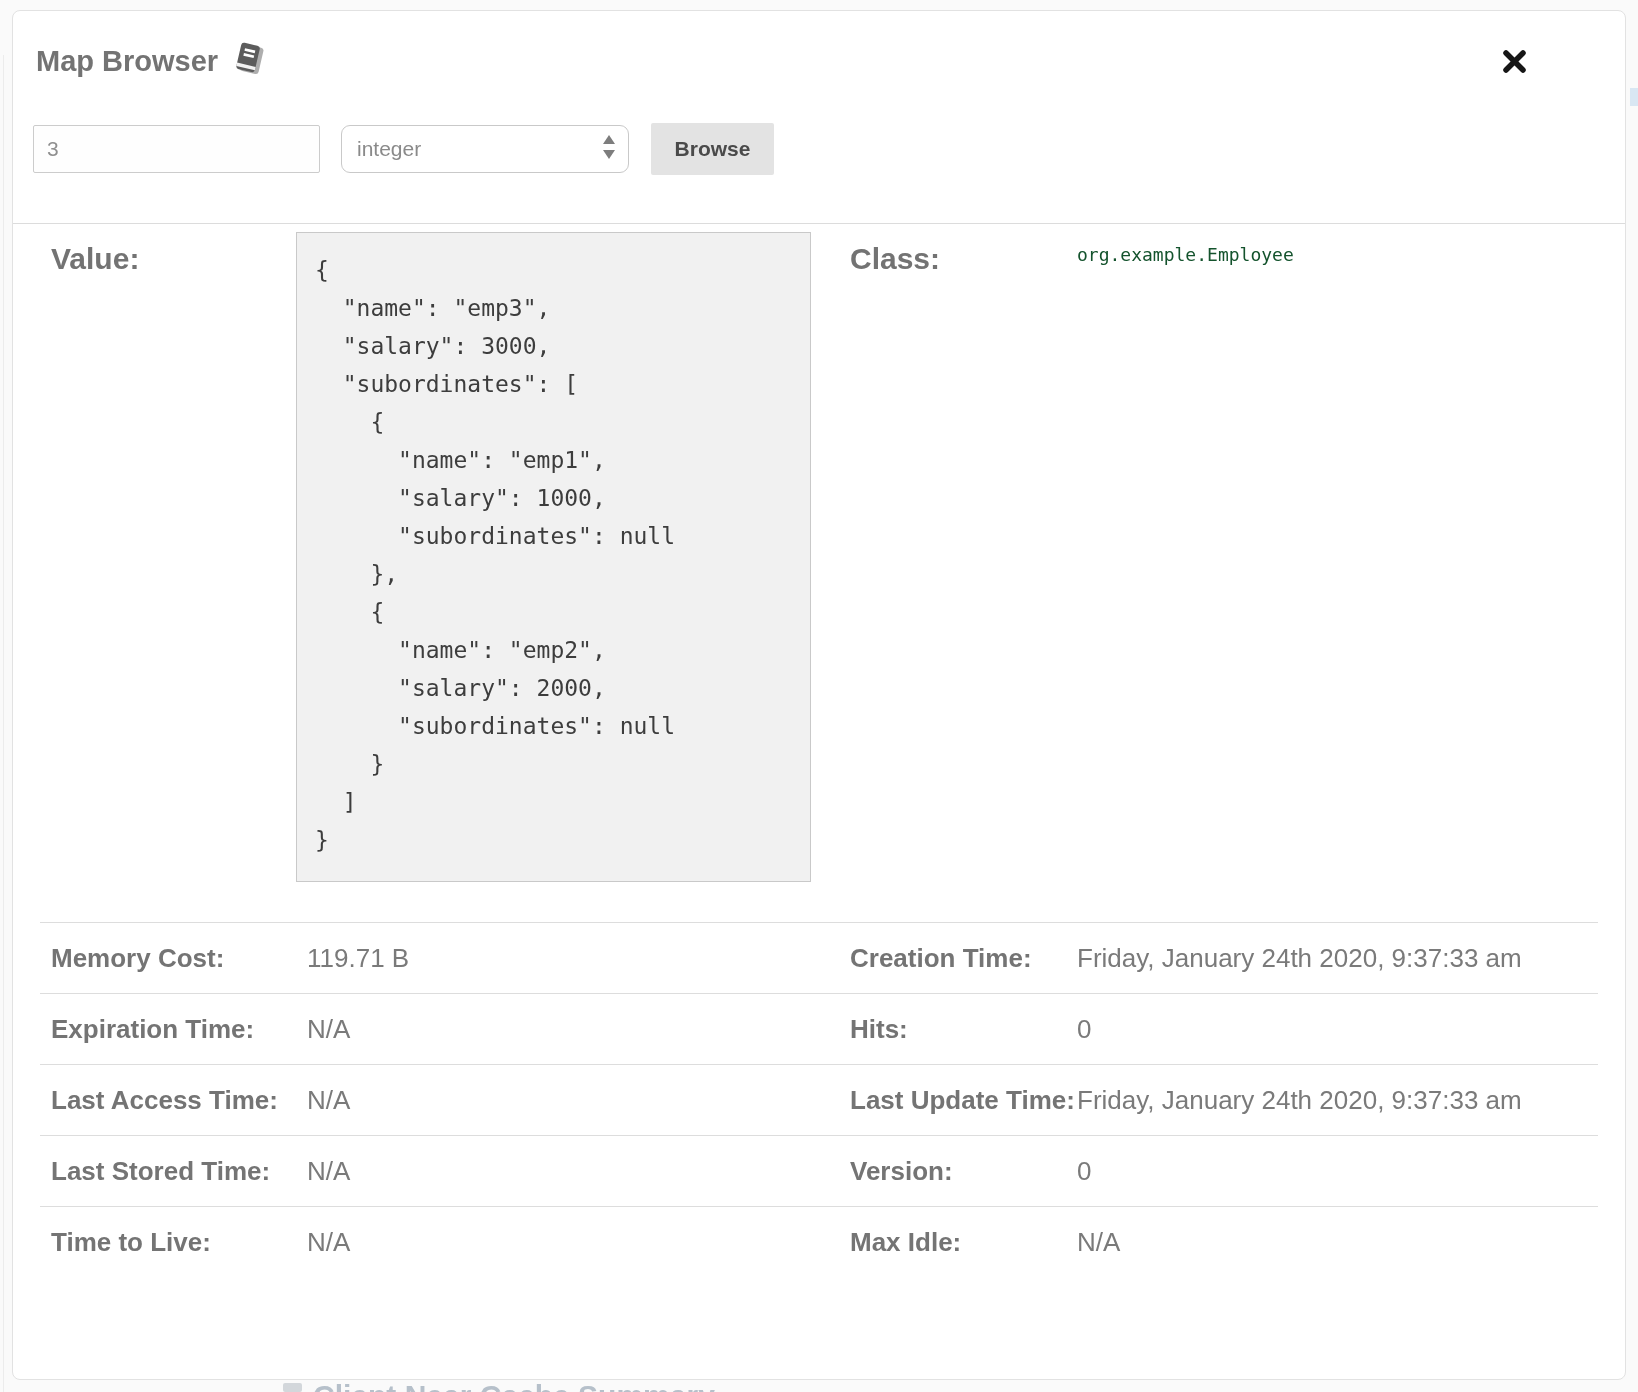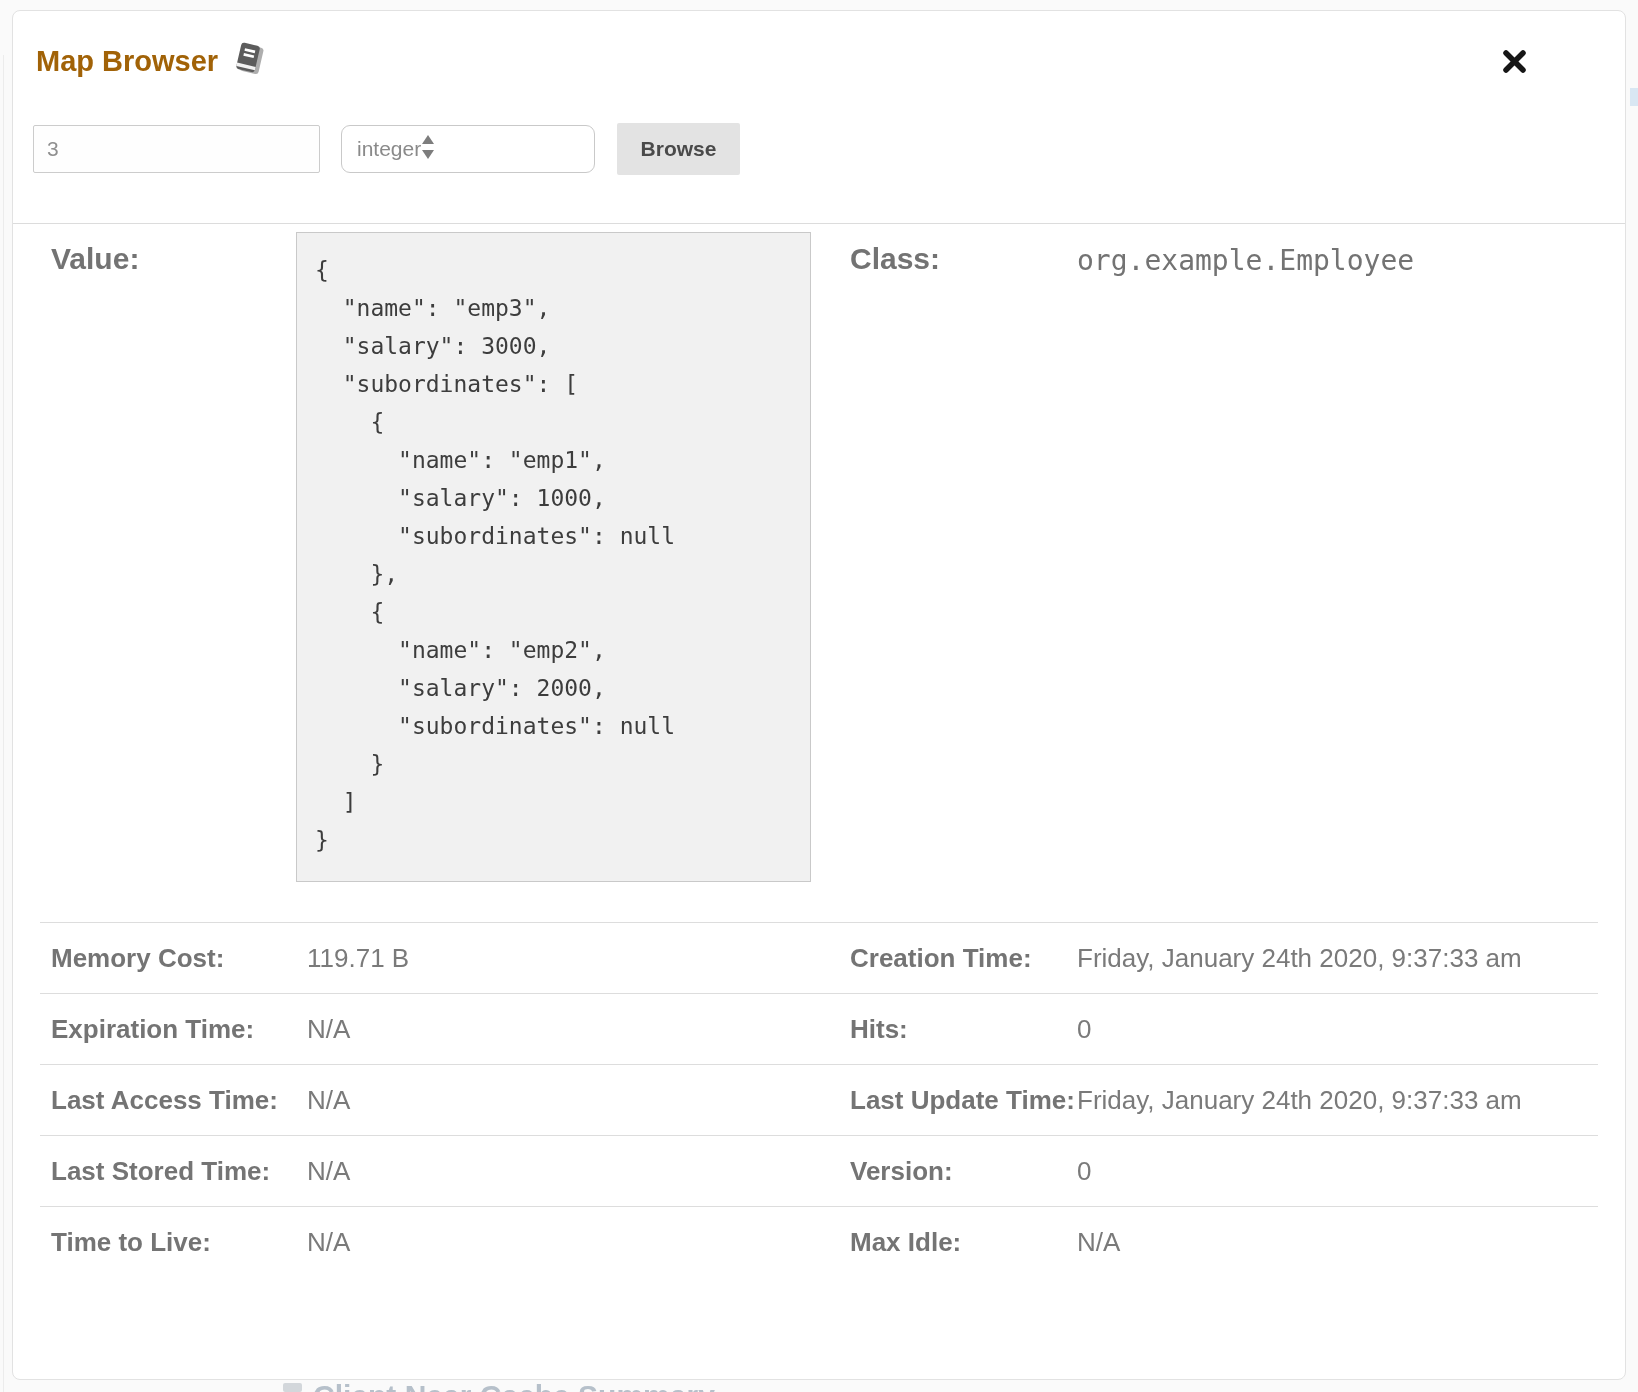--- a/index.html
+++ b/index.html
@@ -42,21 +42,21 @@
     border: 1px solid #e2e2e2;
     border-radius: 8px;
   }
 
   .modal-header {
     display: flex; justify-content: space-between; align-items: flex-start;
     padding: 28px 28px 0 23px;
   }
   .title-wrap { display: flex; align-items: center; gap: 12px; }
   .title {
-    font-size: 29px; font-weight: bold; color: #a16207; line-height: 34px;
+    font-size: 29px; font-weight: bold; color: #737373; line-height: 34px;
   }
   .book-icon { margin-top: 2px; }
   .close-btn {
     background: none; border: none; cursor: pointer; padding: 6px;
     margin-top: 4px; margin-right: 64px;
   }
 
   
   .form-row {
     display: flex; align-items: center;
@@ -64,23 +64,23 @@
   }
   .key-input {
     width: 287px; height: 48px;
     border: 1px solid #cccccc; border-radius: 2px;
     font-size: 21px; color: #8f8f8f; padding: 0 13px;
     font-family: "Liberation Sans", sans-serif;
     background: #fefefe; outline: none;
   }
   .type-select {
     margin-left: 21px;
-    width: 254px; height: 48px;
+    width: 288px; height: 48px;
     border: 1px solid #c9c9c9; border-radius: 9px;
-    display: flex; align-items: center; 
+    display: flex; align-items: center; justify-content: space-between;
     padding: 0 12px 0 15px;
     font-size: 21px; color: #8a8a8a;
     background: #ffffff; cursor: pointer;
   }
   .browse-btn {
     margin-left: 22px;
     width: 123px; height: 52px;
     background: #e3e3e3; border: none; border-radius: 2px;
     font-size: 21px; font-weight: bold; color: #4a4a4a;
     font-family: "Liberation Sans", sans-serif;
@@ -110,21 +110,21 @@
     background: #f1f1f1;
     border: 1px solid #c9c9c9;
     font-family: "DejaVu Sans Mono", monospace;
     font-size: 23px; line-height: 38px; color: #3d3d3d;
     padding: 18px 0 0 18px;
     overflow: hidden;
     white-space: pre;
   }
   .cell-mono {
     font-family: "DejaVu Sans Mono", monospace;
-    font-size: 28px; color: #737373;
+    font-size: 18px; color: #14532d;
     padding-top: 12px; padding-left: 2px;
   }
 
   
   .meta-table { margin-top: 40px; }
   .meta-table .mcell {
     border-top: 1px solid #dddddd;
     height: 71px; line-height: 70px;
     font-size: 26px; color: #7a7a7a;
     white-space: nowrap; overflow: hidden;

